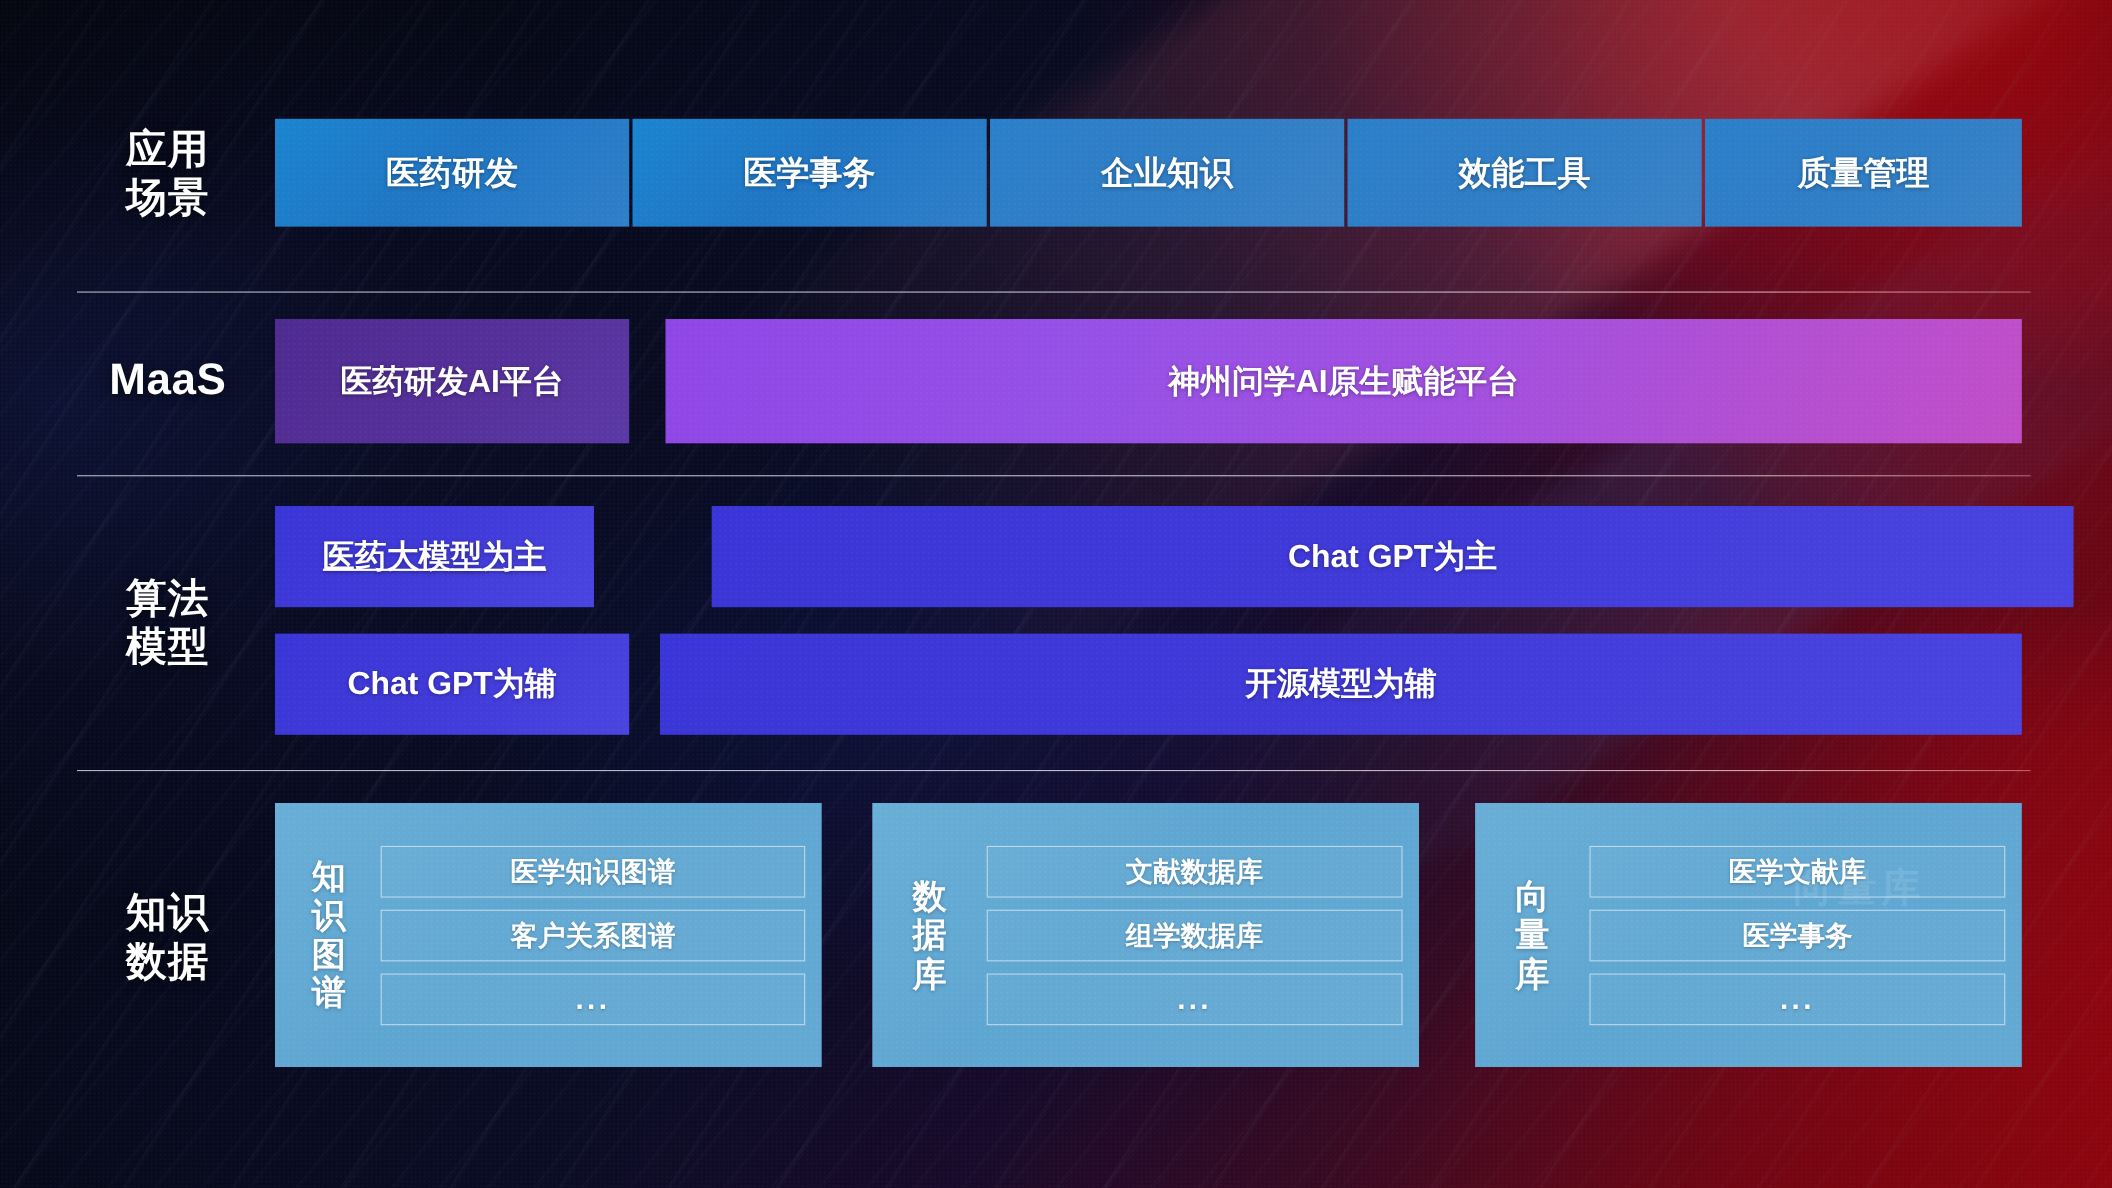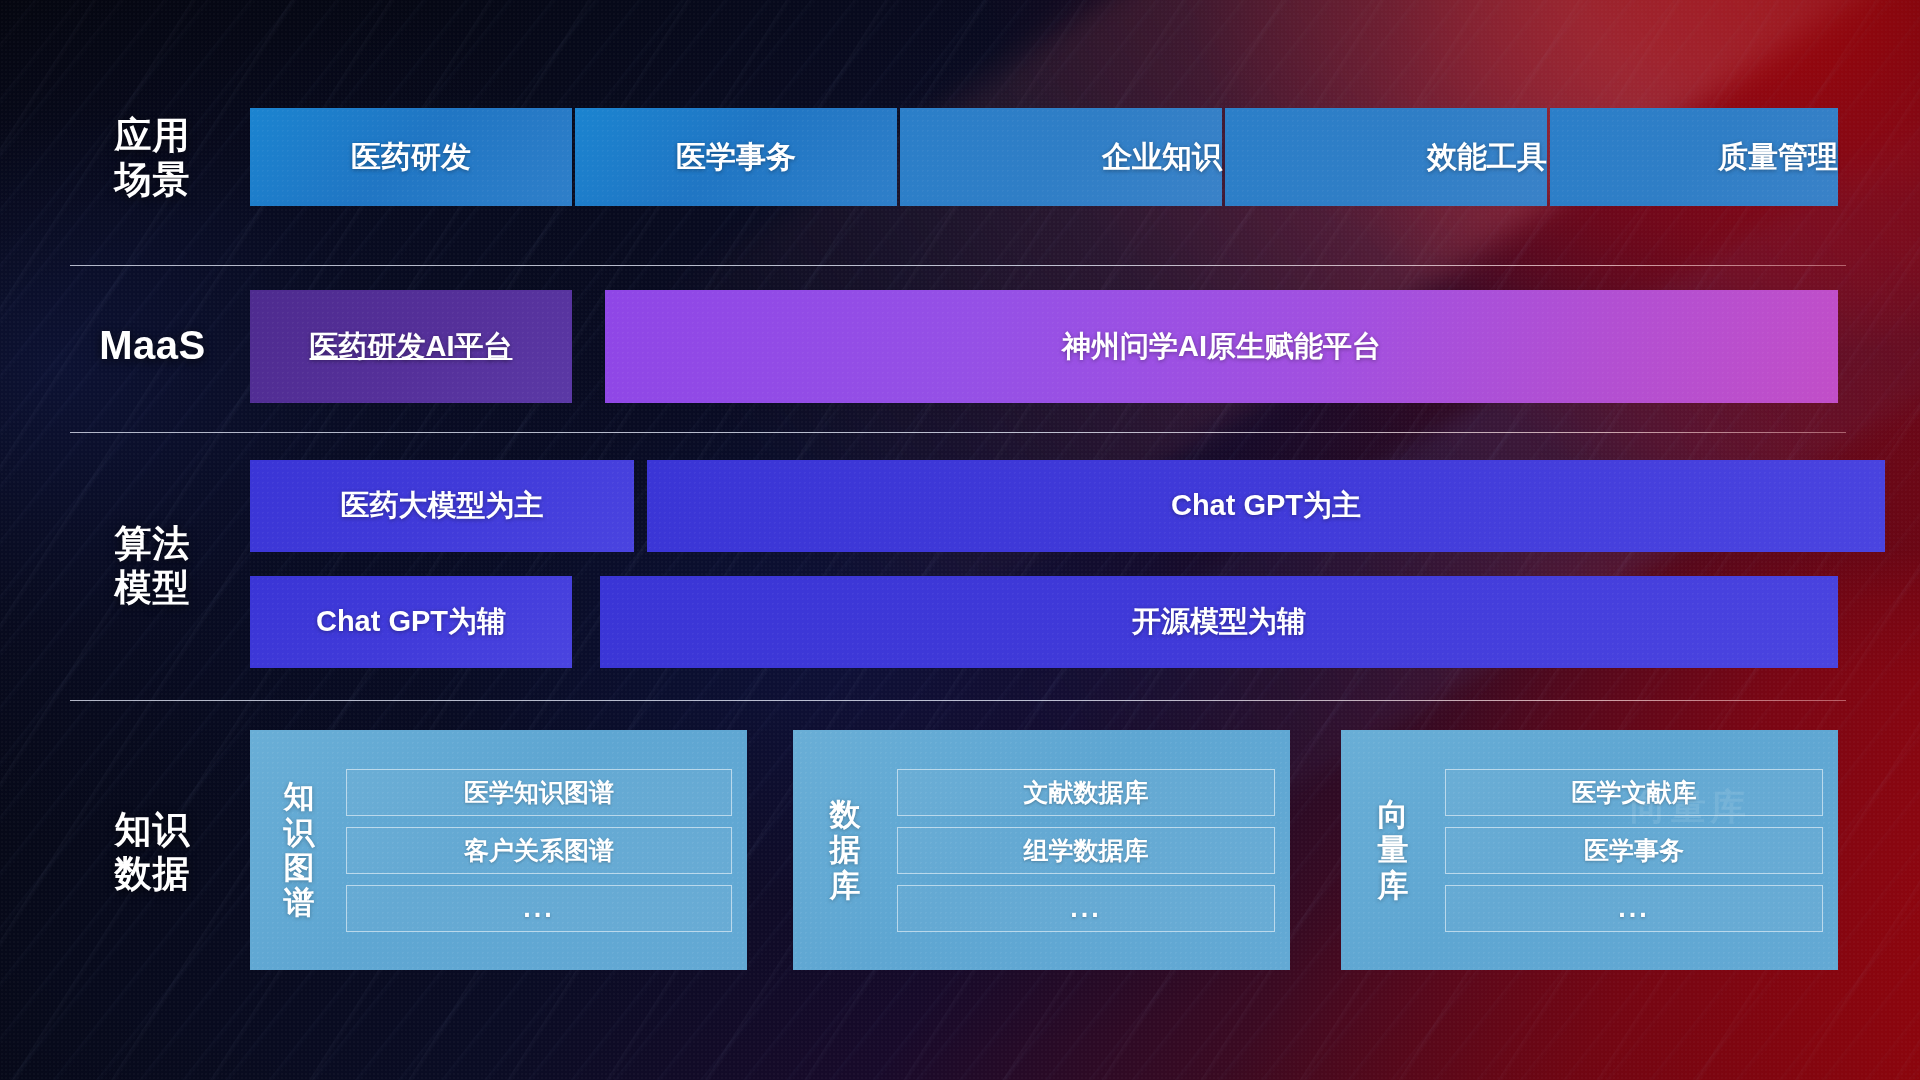--- a/index.html
+++ b/index.html
@@ -132,29 +132,27 @@
 
   
   .app-box {
     top: 0;
     height: 98px;
     font-size: 30px;
     background: linear-gradient(135deg, #1b84d0 0%, #2076c4 48%, #2f7fc9 100%);
   }
   .app-box.warm {
     background: linear-gradient(135deg, #2b7fc9 0%, #2f7ec6 50%, #3a82c8 100%);
-    justify-content: flex-end;
   }
 
   
   .maas-left {
     top: 0; height: 113px;
     font-size: 29px;
     background: linear-gradient(135deg, #4e2b8f 0%, #55309a 55%, #5b39a6 100%);
-    text-decoration: underline;
   }
   .maas-right {
     top: 0; height: 113px;
     font-size: 29px;
     background: linear-gradient(108deg, #8f46e6 0%, #9550e6 30%, #a150e0 58%, #b24fd2 80%, #c14ec8 100%);
     text-align: center;
   }
 
   
   .alg-box {
@@ -274,21 +272,21 @@
         <span class="tex">神州问学AI原生赋能平台</span>
       </div>
     </div>
 
     <div class="divider" style="top:432px;"></div>
 
     <div class="row" style="top:460px;height:208px;">
       <div class="row-label" style="top:62px;">算法
 模型</div>
 
-      <div class="box alg-box" style="left:250px;top:0px;width:384px;">
+      <div class="box alg-box" style="left:250px;top:0px;width:290px;text-decoration:underline;">
         <span class="tex">医药大模型为主</span>
       </div>
       <div class="box alg-box" style="left:600px;top:0px;width:1238px;margin-left:47px;">
         <span class="tex">Chat GPT为主</span>
       </div>
       <div class="box alg-box" style="left:250px;top:116px;width:322px;">
         <span class="tex">Chat GPT为辅</span>
       </div>
       <div class="box alg-box" style="left:600px;top:116px;width:1238px;">
         <span class="tex">开源模型为辅</span>

